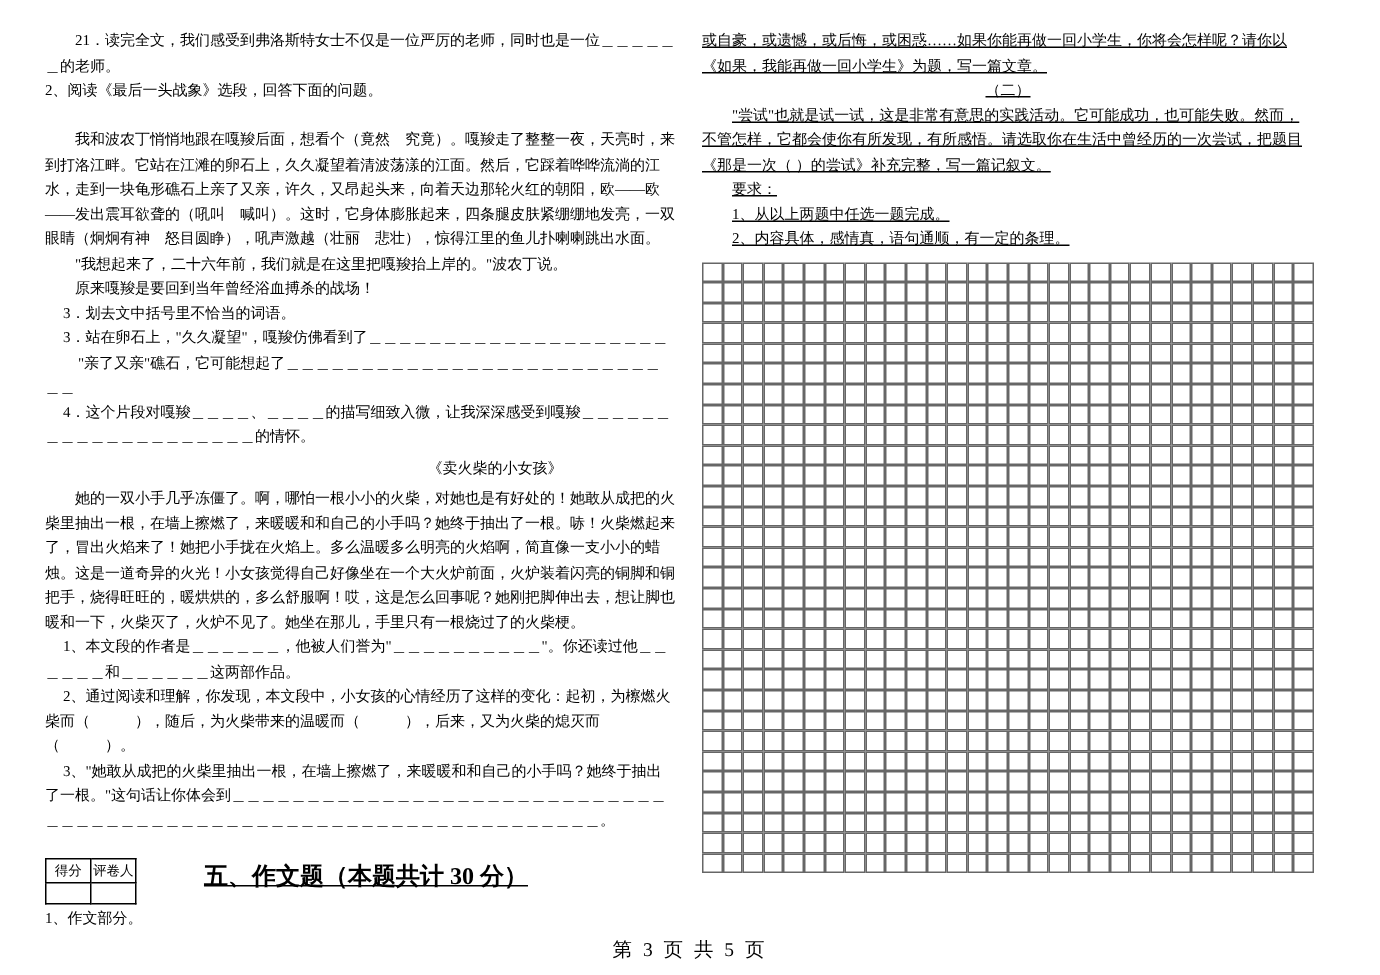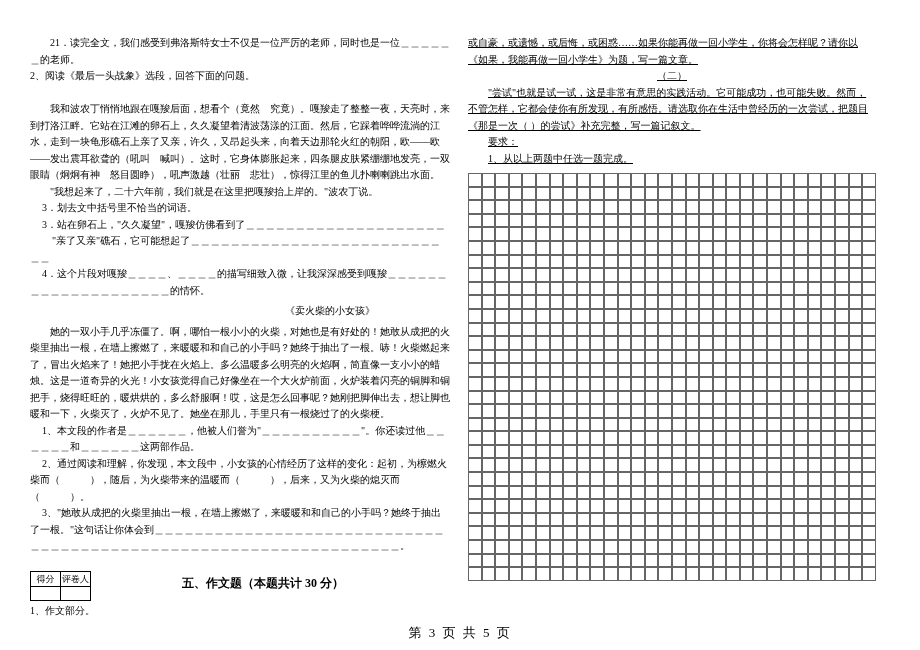--- a/index.html
+++ b/index.html
@@ -9,21 +9,21 @@
     background: #fff;
     font-family: "SimSun", "宋体", serif;
     font-size: 10px;
     color: #000;
     overflow: hidden;
     position: relative;
   }
   .page {
     display: flex;
     gap: 18px;
-    padding: 35px 24px 10px 30px;
+    padding: 20px 24px 10px 30px;
     height: 612px;
   }
   .col {
     flex: 1;
     line-height: 1.65;
   }
   .col-left { width: 420px; flex: 0 0 420px; }
   .col-right { width: 408px; flex: 0 0 408px; text-decoration: underline; }
   .indent { text-indent: 2em; }
   .indent1 { text-indent: 1.2em; }
@@ -43,22 +43,23 @@
     font-size: 9px;
     text-align: center;
   }
   .section-head {
     display: flex;
     align-items: center;
     margin-top: 10px;
   }
   .sect-title {
     font-weight: bold;
-    font-size: 12px;
-    margin-left: 80px;
+    font-size: 16px;
+    margin-left: 34px;
+    text-decoration: underline;
   }
   .grid {
     margin-top: 6px;
   }
   .grid-row { display: flex; }
   .grid-cell {
     border: 0.5px solid #666;
     width: 13.6px;
     height: 13.6px;
   }
@@ -76,20 +77,21 @@
 <body>
 
 <div class="page">
 
   <div class="col col-left">
     <p class="indent">21．读完全文，我们感受到弗洛斯特女士不仅是一位严厉的老师，同时也是一位＿＿＿＿＿＿的老师。</p>
     <p class="">2、阅读《最后一头战象》选段，回答下面的问题。</p>
     <p>&nbsp;</p>
     <p class="indent">我和波农丁悄悄地跟在嘎羧后面，想看个（竟然　究竟）。嘎羧走了整整一夜，天亮时，来到打洛江畔。它站在江滩的卵石上，久久凝望着清波荡漾的江面。然后，它踩着哗哗流淌的江水，走到一块龟形礁石上亲了又亲，许久，又昂起头来，向着天边那轮火红的朝阳，欧——欧——发出震耳欲聋的（吼叫　喊叫）。这时，它身体膨胀起来，四条腿皮肤紧绷绷地发亮，一双眼睛（炯炯有神　怒目圆睁），吼声激越（壮丽　悲壮），惊得江里的鱼儿扑喇喇跳出水面。</p>
     <p class="indent">"我想起来了，二十六年前，我们就是在这里把嘎羧抬上岸的。"波农丁说。</p>
+    <p class="indent">原来嘎羧是要回到当年曾经浴血搏杀的战场！</p>
     <p class="indent1">3．划去文中括号里不恰当的词语。</p>
     <p class="indent1">3．站在卵石上，"久久凝望"，嘎羧仿佛看到了＿＿＿＿＿＿＿＿＿＿＿＿＿＿＿＿＿＿＿＿</p>
     <p class="indent2">"亲了又亲"礁石，它可能想起了＿＿＿＿＿＿＿＿＿＿＿＿＿＿＿＿＿＿＿＿＿＿＿＿＿＿＿</p>
     <p class="indent1">4．这个片段对嘎羧＿＿＿＿、＿＿＿＿的描写细致入微，让我深深感受到嘎羧＿＿＿＿＿＿＿＿＿＿＿＿＿＿＿＿＿＿＿＿的情怀。</p>
     <p class="title">《卖火柴的小女孩》</p>
     <p class="indent">她的一双小手几乎冻僵了。啊，哪怕一根小小的火柴，对她也是有好处的！她敢从成把的火柴里抽出一根，在墙上擦燃了，来暖暖和和自己的小手吗？她终于抽出了一根。哧！火柴燃起来了，冒出火焰来了！她把小手拢在火焰上。多么温暖多么明亮的火焰啊，简直像一支小小的蜡烛。这是一道奇异的火光！小女孩觉得自己好像坐在一个大火炉前面，火炉装着闪亮的铜脚和铜把手，烧得旺旺的，暖烘烘的，多么舒服啊！哎，这是怎么回事呢？她刚把脚伸出去，想让脚也暖和一下，火柴灭了，火炉不见了。她坐在那儿，手里只有一根烧过了的火柴梗。</p>
     <p class="indent1">1、本文段的作者是＿＿＿＿＿＿，他被人们誉为"＿＿＿＿＿＿＿＿＿＿"。你还读过他＿＿＿＿＿＿和＿＿＿＿＿＿这两部作品。</p>
     <p class="indent1">2、通过阅读和理解，你发现，本文段中，小女孩的心情经历了这样的变化：起初，为檫燃火柴而（　　　），随后，为火柴带来的温暖而（　　　），后来，又为火柴的熄灭而（　　　）。</p>
     <p class="indent1">3、"她敢从成把的火柴里抽出一根，在墙上擦燃了，来暖暖和和自己的小手吗？她终于抽出了一根。"这句话让你体会到＿＿＿＿＿＿＿＿＿＿＿＿＿＿＿＿＿＿＿＿＿＿＿＿＿＿＿＿＿＿＿＿＿＿＿＿＿＿＿＿＿＿＿＿＿＿＿＿＿＿＿＿＿＿＿＿＿＿＿＿＿＿＿＿＿＿。</p>
 
@@ -111,20 +113,21 @@
     <p>1、作文部分。</p>
 
   </div>
 
   <div class="col col-right">
     <p>或自豪，或遗憾，或后悔，或困惑……如果你能再做一回小学生，你将会怎样呢？请你以《如果，我能再做一回小学生》为题，写一篇文章。</p>
     <p class="center">（二）</p>
     <p class="indent">"尝试"也就是试一试，这是非常有意思的实践活动。它可能成功，也可能失败。然而，不管怎样，它都会使你有所发现，有所感悟。请选取你在生活中曾经历的一次尝试，把题目《那是一次（ ）的尝试》补充完整，写一篇记叙文。</p>
     <p class="indent">要求：</p>
     <p class="indent">1、从以上两题中任选一题完成。</p>
+    <p class="indent">2、内容具体，感情真，语句通顺，有一定的条理。</p>
 
     <div class="grid" id="writing-grid">
         <div class="grid-row">
           <div class="grid-cell"></div>
           <div class="grid-cell"></div>
           <div class="grid-cell"></div>
           <div class="grid-cell"></div>
           <div class="grid-cell"></div>
           <div class="grid-cell"></div>
           <div class="grid-cell"></div>

